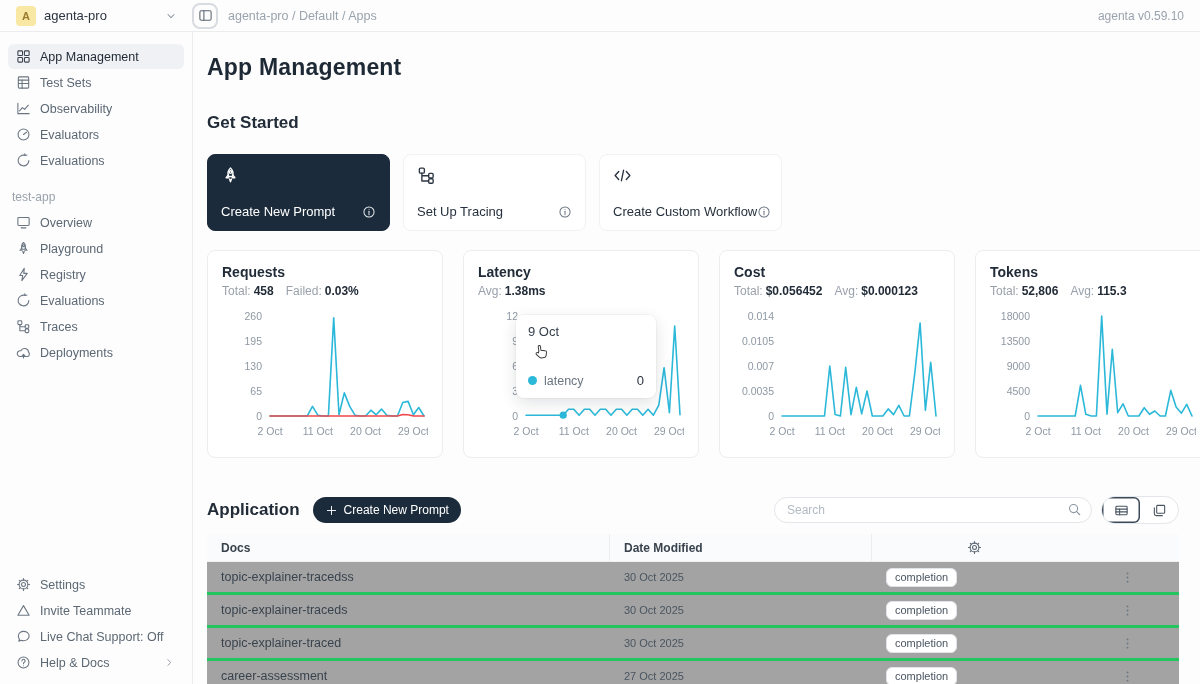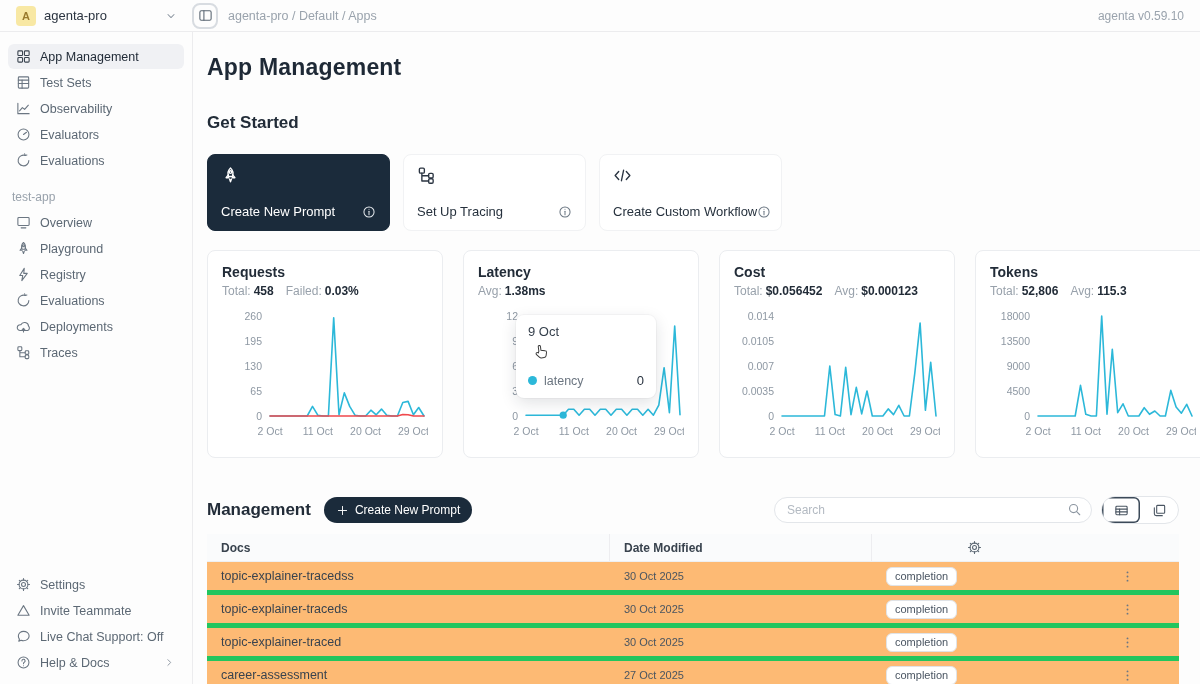--- a/index.html
+++ b/index.html
@@ -81,21 +81,21 @@
   .vt-btn.selected { box-shadow:inset 0 0 0 1.5px #3c4a59; }
 
   
   .table { margin-top:10px; }
   .t-head, .t-row { display:grid; grid-template-columns:403px 262px 204px 1fr; align-items:center; }
   .t-head { background:#fafbfc; height:28px; font-size:12px; font-weight:600; color:#39434e; border-bottom:1px solid #eef0f2; }
   .t-head > div { padding:0 14px; height:100%; display:flex; align-items:center; }
   .t-head > div:not(:last-child) { border-right:1px solid #ededf0; }
   .t-head .th-actions { justify-content:center; }
   .th-gear { width:15px; height:15px; color:#5c6874; cursor:pointer; }
-  .t-row { height:33px; border-bottom:5px solid #22c55e; cursor:pointer; background:#fdba74; }
+  .t-row { height:33px; border-bottom:3px solid #22c55e; cursor:pointer; background:#a3a3a3; }
   .t-row > div { padding:0 14px; }
   .cell-name { font-size:12.5px; color:#39434e; }
   .cell-date { font-size:11px; color:#4a5560; }
   .type-pill { display:inline-block; border:1px solid #e0e3e7; border-radius:6px; padding:2.5px 8px; font-size:11px; color:#4a5562; background:#fff; }
   .cell-actions { display:flex; justify-content:center; }
   .row-dots { width:15px; height:15px; color:#6b7682; cursor:pointer; }
 </style>
 </head>
 <body>
 
@@ -210,36 +210,36 @@
             <svg viewBox="0 0 16 16">
               <path d="M13.7 8 A5.7 5.7 0 1 1 9.8 2.6"></path>
               <polyline points="9.2,0.9 9.8,2.6 11.6,2.1"></polyline>
             </svg>
           </span>
           <span class="side-label">Evaluations</span>
         </div>
         <div class="side-item">
           <span class="icon">
             <svg viewBox="0 0 16 16">
-              <path d="M4.6 12.3 A3.1 3.1 0 1 1 5.2 6.2 A4.3 4.3 0 0 1 13.4 7.6 A2.8 2.8 0 0 1 12.4 12.3 Z"></path>
-              <path d="M8 13.8 V10 M6.6 11.3 L8 9.9 L9.4 11.3"></path>
-            </svg>
-          </span>
-          <span class="side-label">Deployments</span>
-        </div>
-        <div class="side-item">
-          <span class="icon">
-            <svg viewBox="0 0 16 16">
               <rect x="2" y="1.8" width="4.2" height="4.2" rx="1"></rect>
               <path d="M4.1 6 V12.6 H9.8 M4.1 8.2 H9.8"></path>
               <rect x="9.8" y="6.2" width="3.8" height="3.8" rx="1"></rect>
               <rect x="9.8" y="10.7" width="3.8" height="3.8" rx="1"></rect>
             </svg>
           </span>
           <span class="side-label">Traces</span>
+        </div>
+        <div class="side-item">
+          <span class="icon">
+            <svg viewBox="0 0 16 16">
+              <path d="M4.6 12.3 A3.1 3.1 0 1 1 5.2 6.2 A4.3 4.3 0 0 1 13.4 7.6 A2.8 2.8 0 0 1 12.4 12.3 Z"></path>
+              <path d="M8 13.8 V10 M6.6 11.3 L8 9.9 L9.4 11.3"></path>
+            </svg>
+          </span>
+          <span class="side-label">Deployments</span>
         </div>
       </div>
     <div class="side-bottom" id="side-bottom">
         <div class="side-item">
           <span class="icon">
             <svg viewBox="0 0 16 16">
               <circle cx="8" cy="8" r="2.1"></circle>
               <circle cx="8" cy="8" r="4.7"></circle>
               <path d="M8 1.6 V3.3 M8 12.7 V14.4 M1.6 8 H3.3 M12.7 8 H14.4 M3.5 3.5 L4.7 4.7 M11.3 11.3 L12.5 12.5 M12.5 3.5 L11.3 4.7 M4.7 11.3 L3.5 12.5"></path>
             </svg>
@@ -430,21 +430,21 @@
             <text x="48" y="127" text-anchor="middle">2 Oct</text>
             <text x="95.79310344827587" y="127" text-anchor="middle">11 Oct</text>
             <text x="143.58620689655174" y="127" text-anchor="middle">20 Oct</text>
             <text x="191.3793103448276" y="127" text-anchor="middle">29 Oct</text>
             <path d="M48.0 108.0 L53.3 108.0 L58.6 108.0 L63.9 108.0 L69.2 108.0 L74.6 108.0 L79.9 108.0 L85.2 108.0 L90.5 77.4 L95.8 106.3 L101.1 108.0 L106.4 108.0 L111.7 8.0 L117.0 106.3 L122.3 41.3 L127.7 104.7 L133.0 95.8 L138.3 108.0 L143.6 108.0 L148.9 108.0 L154.2 99.7 L159.5 106.3 L164.8 103.0 L170.1 108.0 L175.4 108.0 L180.8 82.4 L186.1 99.1 L191.4 105.2 L196.7 96.3 L202.0 108.0" stroke="#2CB8D9" stroke-width="1.6" fill="none" stroke-linejoin="round" stroke-linecap="round"></path>
           </svg>
         </div>
       </div>
 
     <div class="app-bar">
-      <h2>Management</h2>
+      <h2>Application</h2>
       <button class="create-btn">
         <span class="icon">
             <svg viewBox="0 0 16 16">
               <line x1="8" y1="3" x2="8" y2="13"></line>
               <line x1="3" y1="8" x2="13" y2="8"></line>
             </svg>
           </span>
         <span>Create New Prompt</span>
       </button>
       <div class="search-wrap">

